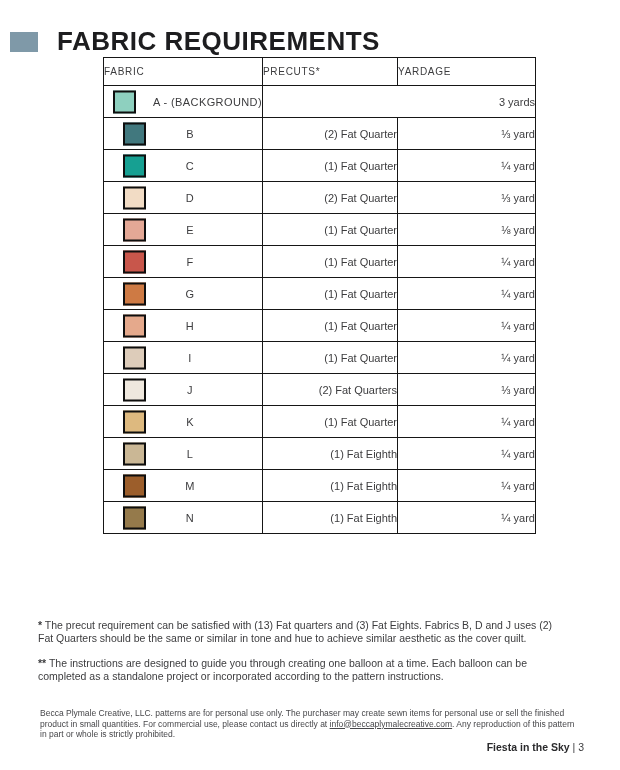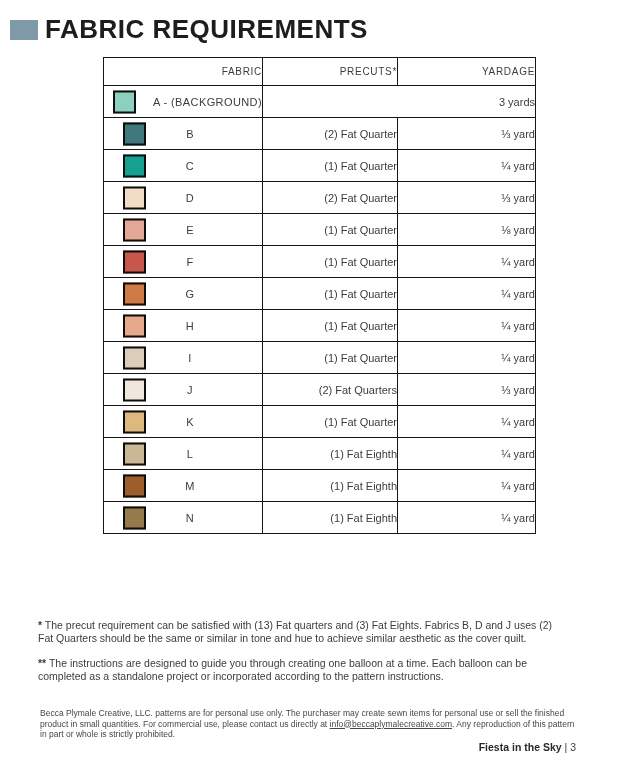--- a/index.html
+++ b/index.html
@@ -3,25 +3,25 @@
 <meta charset="utf-8">
 <style>
   html,body{margin:0;padding:0;}
   body{
     width:620px;height:770px;background:#ffffff;position:relative;
     font-family:"Liberation Sans", sans-serif;color:#3c3c3e;overflow:hidden;
   }
   
   .title-row{position:absolute;top:14px;left:10px;display:flex;align-items:center;gap:7px;}
   .title-square{width:28px;height:20px;background:#7f99a8;flex:0 0 auto;}
-  .page-title{margin:0;font-size:26px;font-weight:bold;letter-spacing:.5px;color:#1d1d1f;white-space:nowrap;}
+  .page-title{margin:12px;font-size:26px;font-weight:bold;letter-spacing:.5px;color:#1d1d1f;white-space:nowrap;}
   
   table.fabric{position:absolute;top:57px;left:103px;border-collapse:collapse;table-layout:fixed;width:432px;}
   table.fabric th,table.fabric td{border:1.5px solid #161616;padding:0;}
-  table.fabric th{height:27px;font-size:10px;font-weight:400;letter-spacing:.7px;text-align:right;color:#3c3c3e;}
+  table.fabric th{height:27px;font-size:10px;font-weight:400;letter-spacing:.7px;text-align:left;color:#3c3c3e;}
   table.fabric td{height:31px;font-size:11px;text-align:right;color:#3c3c3e;}
   .fabric-cell{position:relative;text-align:left;}
   .fabric-cell .fabric-label{padding-left:40px;letter-spacing:.4px;}
   .fabric-cell .swatch{position:absolute;left:9px;top:50%;transform:translateY(-50%);}
   .fabric-cell.centered{text-align:center;}
   .fabric-cell.centered .fabric-label{padding-left:14px;}
   .fabric-cell.centered .swatch{left:19px;}
   .swatch{width:23px;height:23px;box-sizing:border-box;border:2.5px solid #0e0e0e;display:inline-block;background:#ccc;}
   .backing-print{
     background:
@@ -36,21 +36,21 @@
       repeating-linear-gradient(180deg, #d2714d 0 2.5px, #3e7d82 2.5px 5px);
   }
   
   .notes{position:absolute;top:619px;left:38px;width:527px;}
   .note{font-size:10.5px;line-height:13px;margin:0 0 12px 0;color:#3c3c3e;}
   .note .marker{font-weight:bold;}
   
   .legal{position:absolute;top:708px;left:40px;width:540px;font-size:8.5px;line-height:10.5px;color:#47474a;}
   .legal a{color:inherit;text-decoration:underline;cursor:pointer;}
   
-  .footer{position:absolute;top:741px;right:44px;font-size:10.5px;color:#3c3c3e;}
+  .footer{position:absolute;top:741px;right:36px;font-size:10.5px;color:#3c3c3e;}
   .footer .booktitle{font-weight:bold;color:#2a2a2c;}
 </style>
 </head>
 <body>
 
 <div class="title-row">
   <span class="title-square"></span>
   <h1 class="page-title">FABRIC REQUIREMENTS</h1>
 </div>
 

